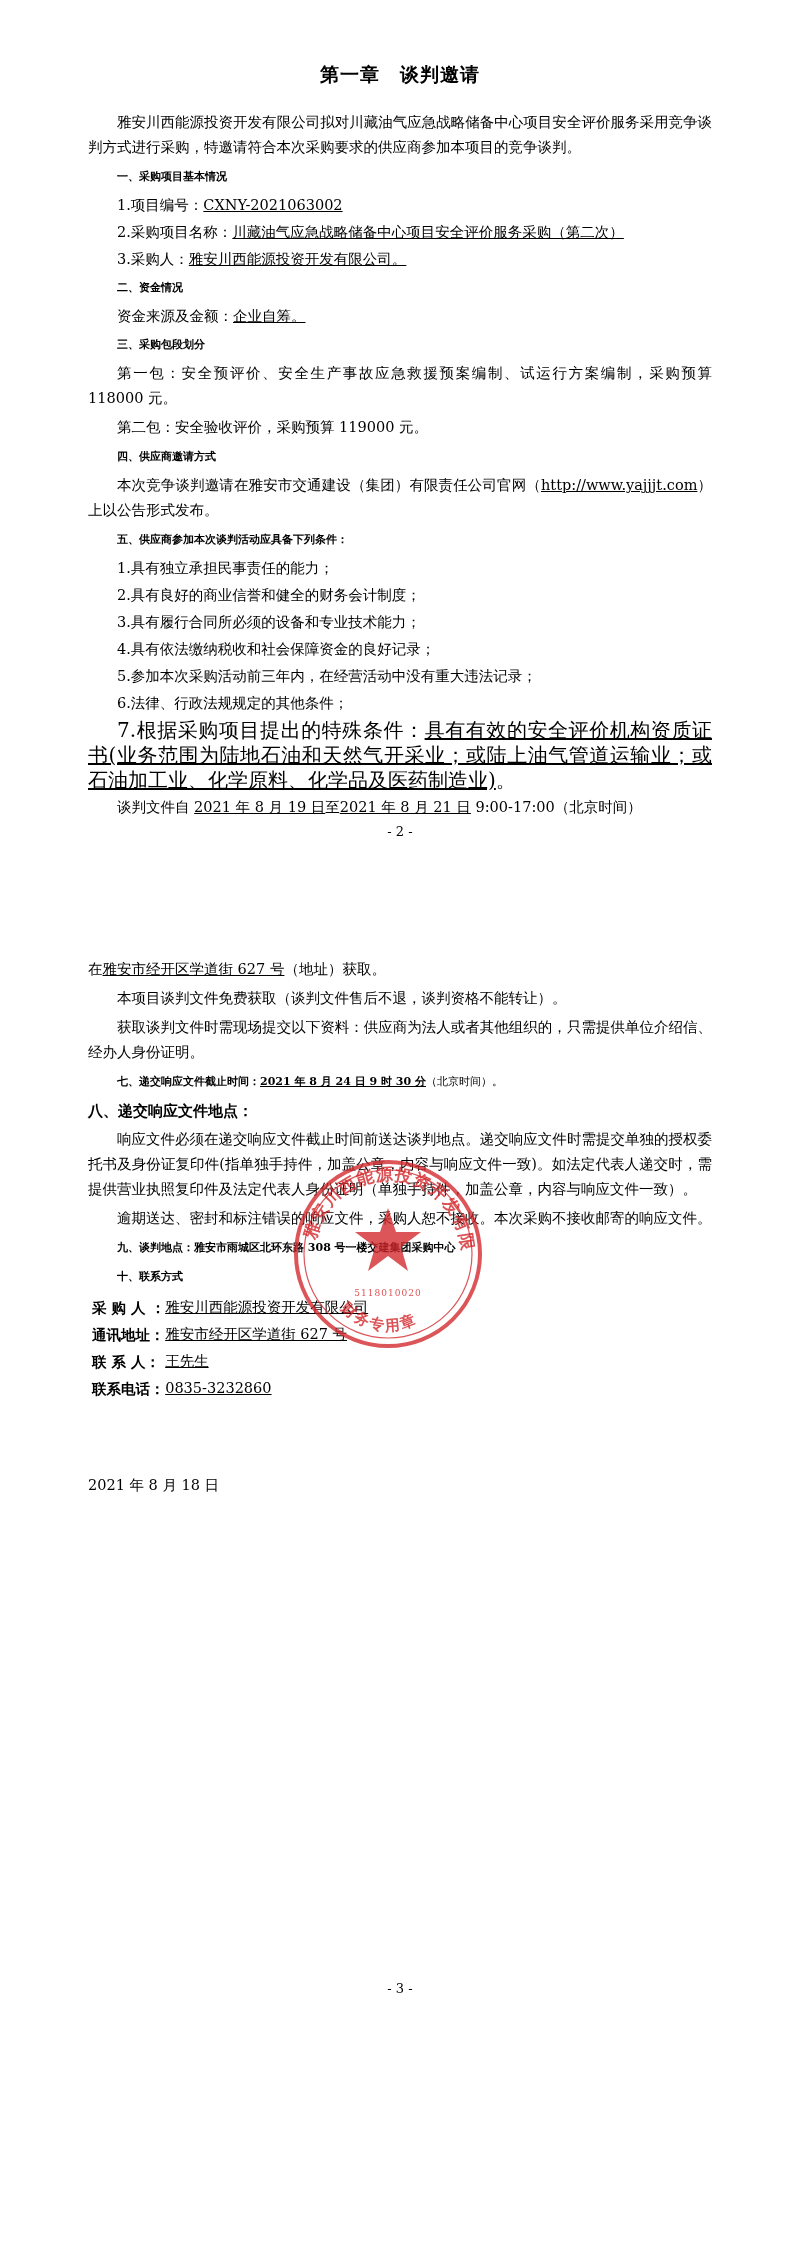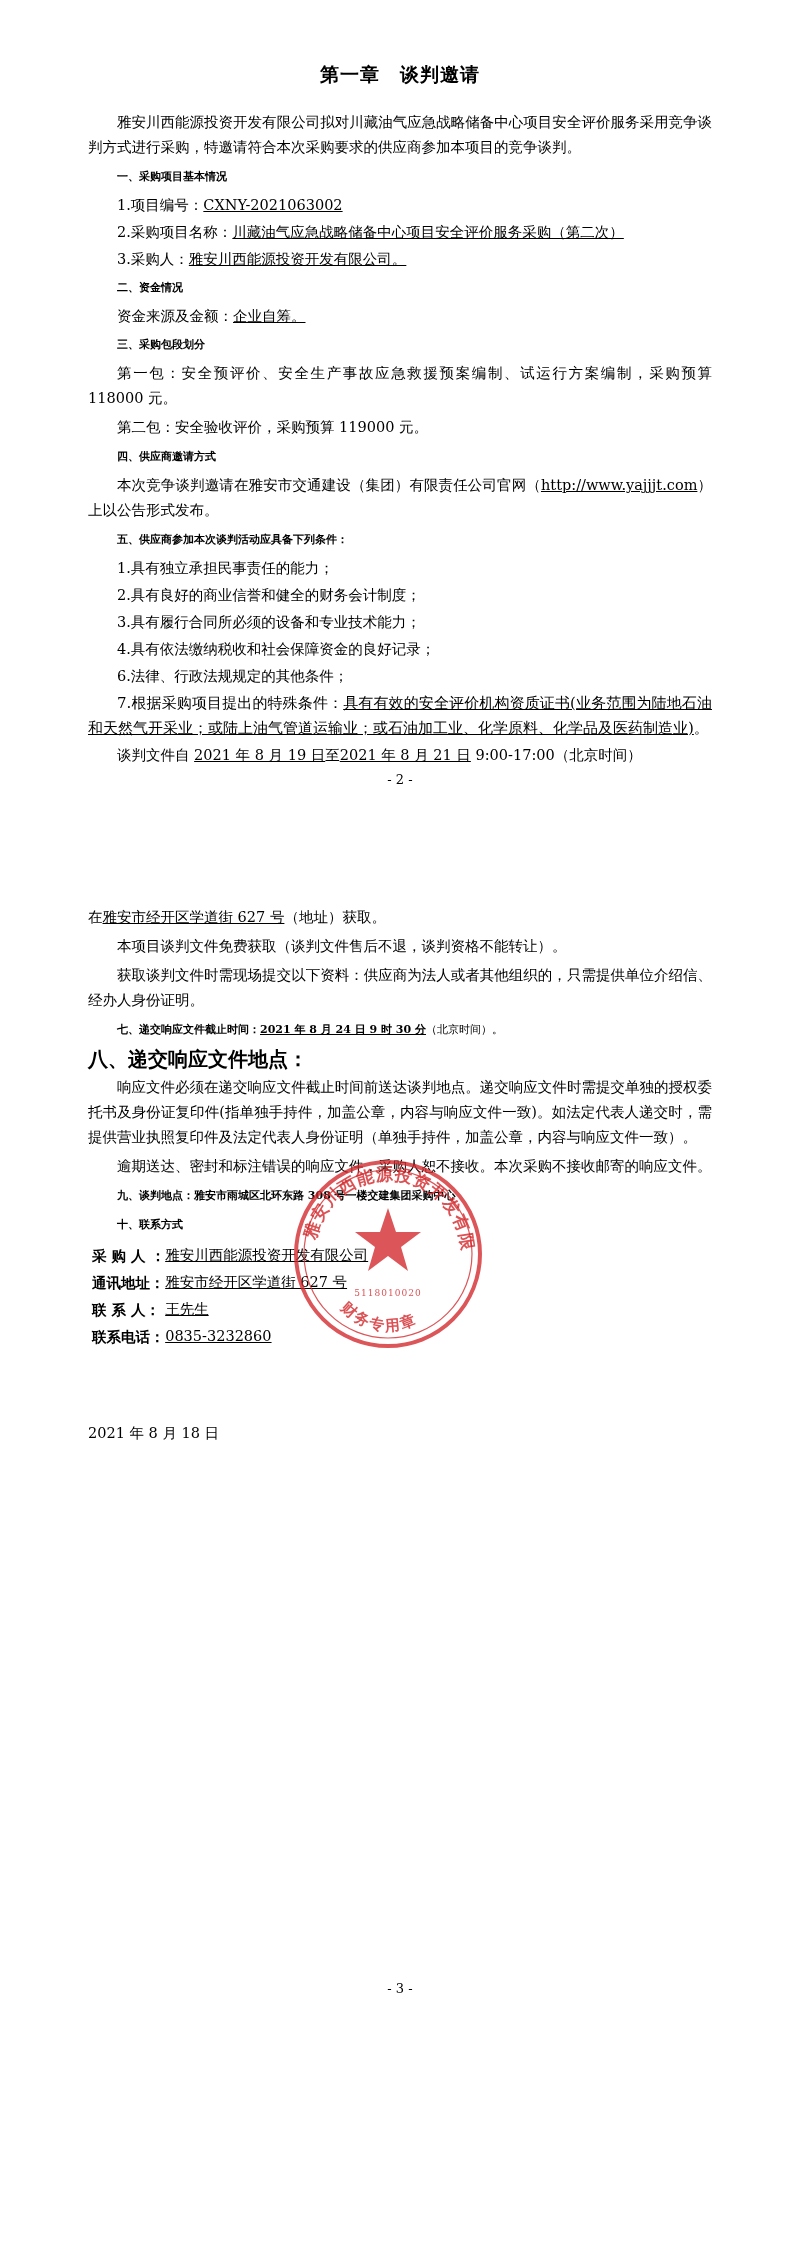--- a/index.html
+++ b/index.html
@@ -43,36 +43,36 @@
     text-indent: 29px;
   }
   .section-head {
     font-size: 11px;
     font-weight: bold;
     text-indent: 29px;
     margin: 3px 0 3px 0;
     line-height: 26px;
   }
   .section-head-noindent {
-    font-size: 20px;
+    font-size: 15px;
     font-weight: bold;
     margin: 3px 0 3px 0;
     line-height: 26px;
   }
   .u {
     text-decoration: underline;
   }
   .item {
     text-indent: 29px;
     font-size: 14.5px;
     line-height: 25px;
     margin: 0 0 2px 0;
   }
   .item-hang {
-    font-size: 15px;
+    font-size: 20px;
     line-height: 25px;
     margin: 0 0 2px 0;
     text-indent: 29px;
   }
   .pagenum {
     text-align: center;
     font-size: 13px;
     margin-top: 2px;
   }
   .pagenum-bottom {
@@ -156,20 +156,21 @@
     <p class="indent2">第二包：安全验收评价，采购预算 119000 元。</p>
 
     <div class="section-head">四、供应商邀请方式</div>
     <p class="indent2">本次竞争谈判邀请在雅安市交通建设（集团）有限责任公司官网（<span class="u">http://www.yajjjt.com</span>）上以公告形式发布。</p>
 
     <div class="section-head">五、供应商参加本次谈判活动应具备下列条件：</div>
     <p class="item"><span>1.</span><span>具有独立承担民事责任的能力；</span></p>
     <p class="item"><span>2.</span><span>具有良好的商业信誉和健全的财务会计制度；</span></p>
     <p class="item"><span>3.</span><span>具有履行合同所必须的设备和专业技术能力；</span></p>
     <p class="item"><span>4.</span><span>具有依法缴纳税收和社会保障资金的良好记录；</span></p>
+    <p class="item"><span>5.</span><span>参加本次采购活动前三年内，在经营活动中没有重大违法记录；</span></p>
     <p class="item"><span>6.</span><span>法律、行政法规规定的其他条件；</span></p>
     <p class="item-hang"><span>7.</span><span>根据采购项目提出的特殊条件：</span><span class="u">具有有效的安全评价机构资质证书(业务范围为陆地石油和天然气开采业；或陆上油气管道运输业；或石油加工业、化学原料、化学品及医药制造业)</span><span>。</span></p>
 
     <p class="indent2 nowrap"><span>谈判文件自</span> <span class="u">2021 年 8 月 19 日</span><span>至</span><span class="u">2021 年 8 月 21 日</span> <span>9:00-17:00</span><span>（北京时间）</span></p>
 
     <div class="pagenum">- 2 -</div>
 
     <div class="gap-block"></div>
 
     <p><span>在</span><span class="u">雅安市经开区学道街 627 号</span><span>（地址）获取。</span></p>

